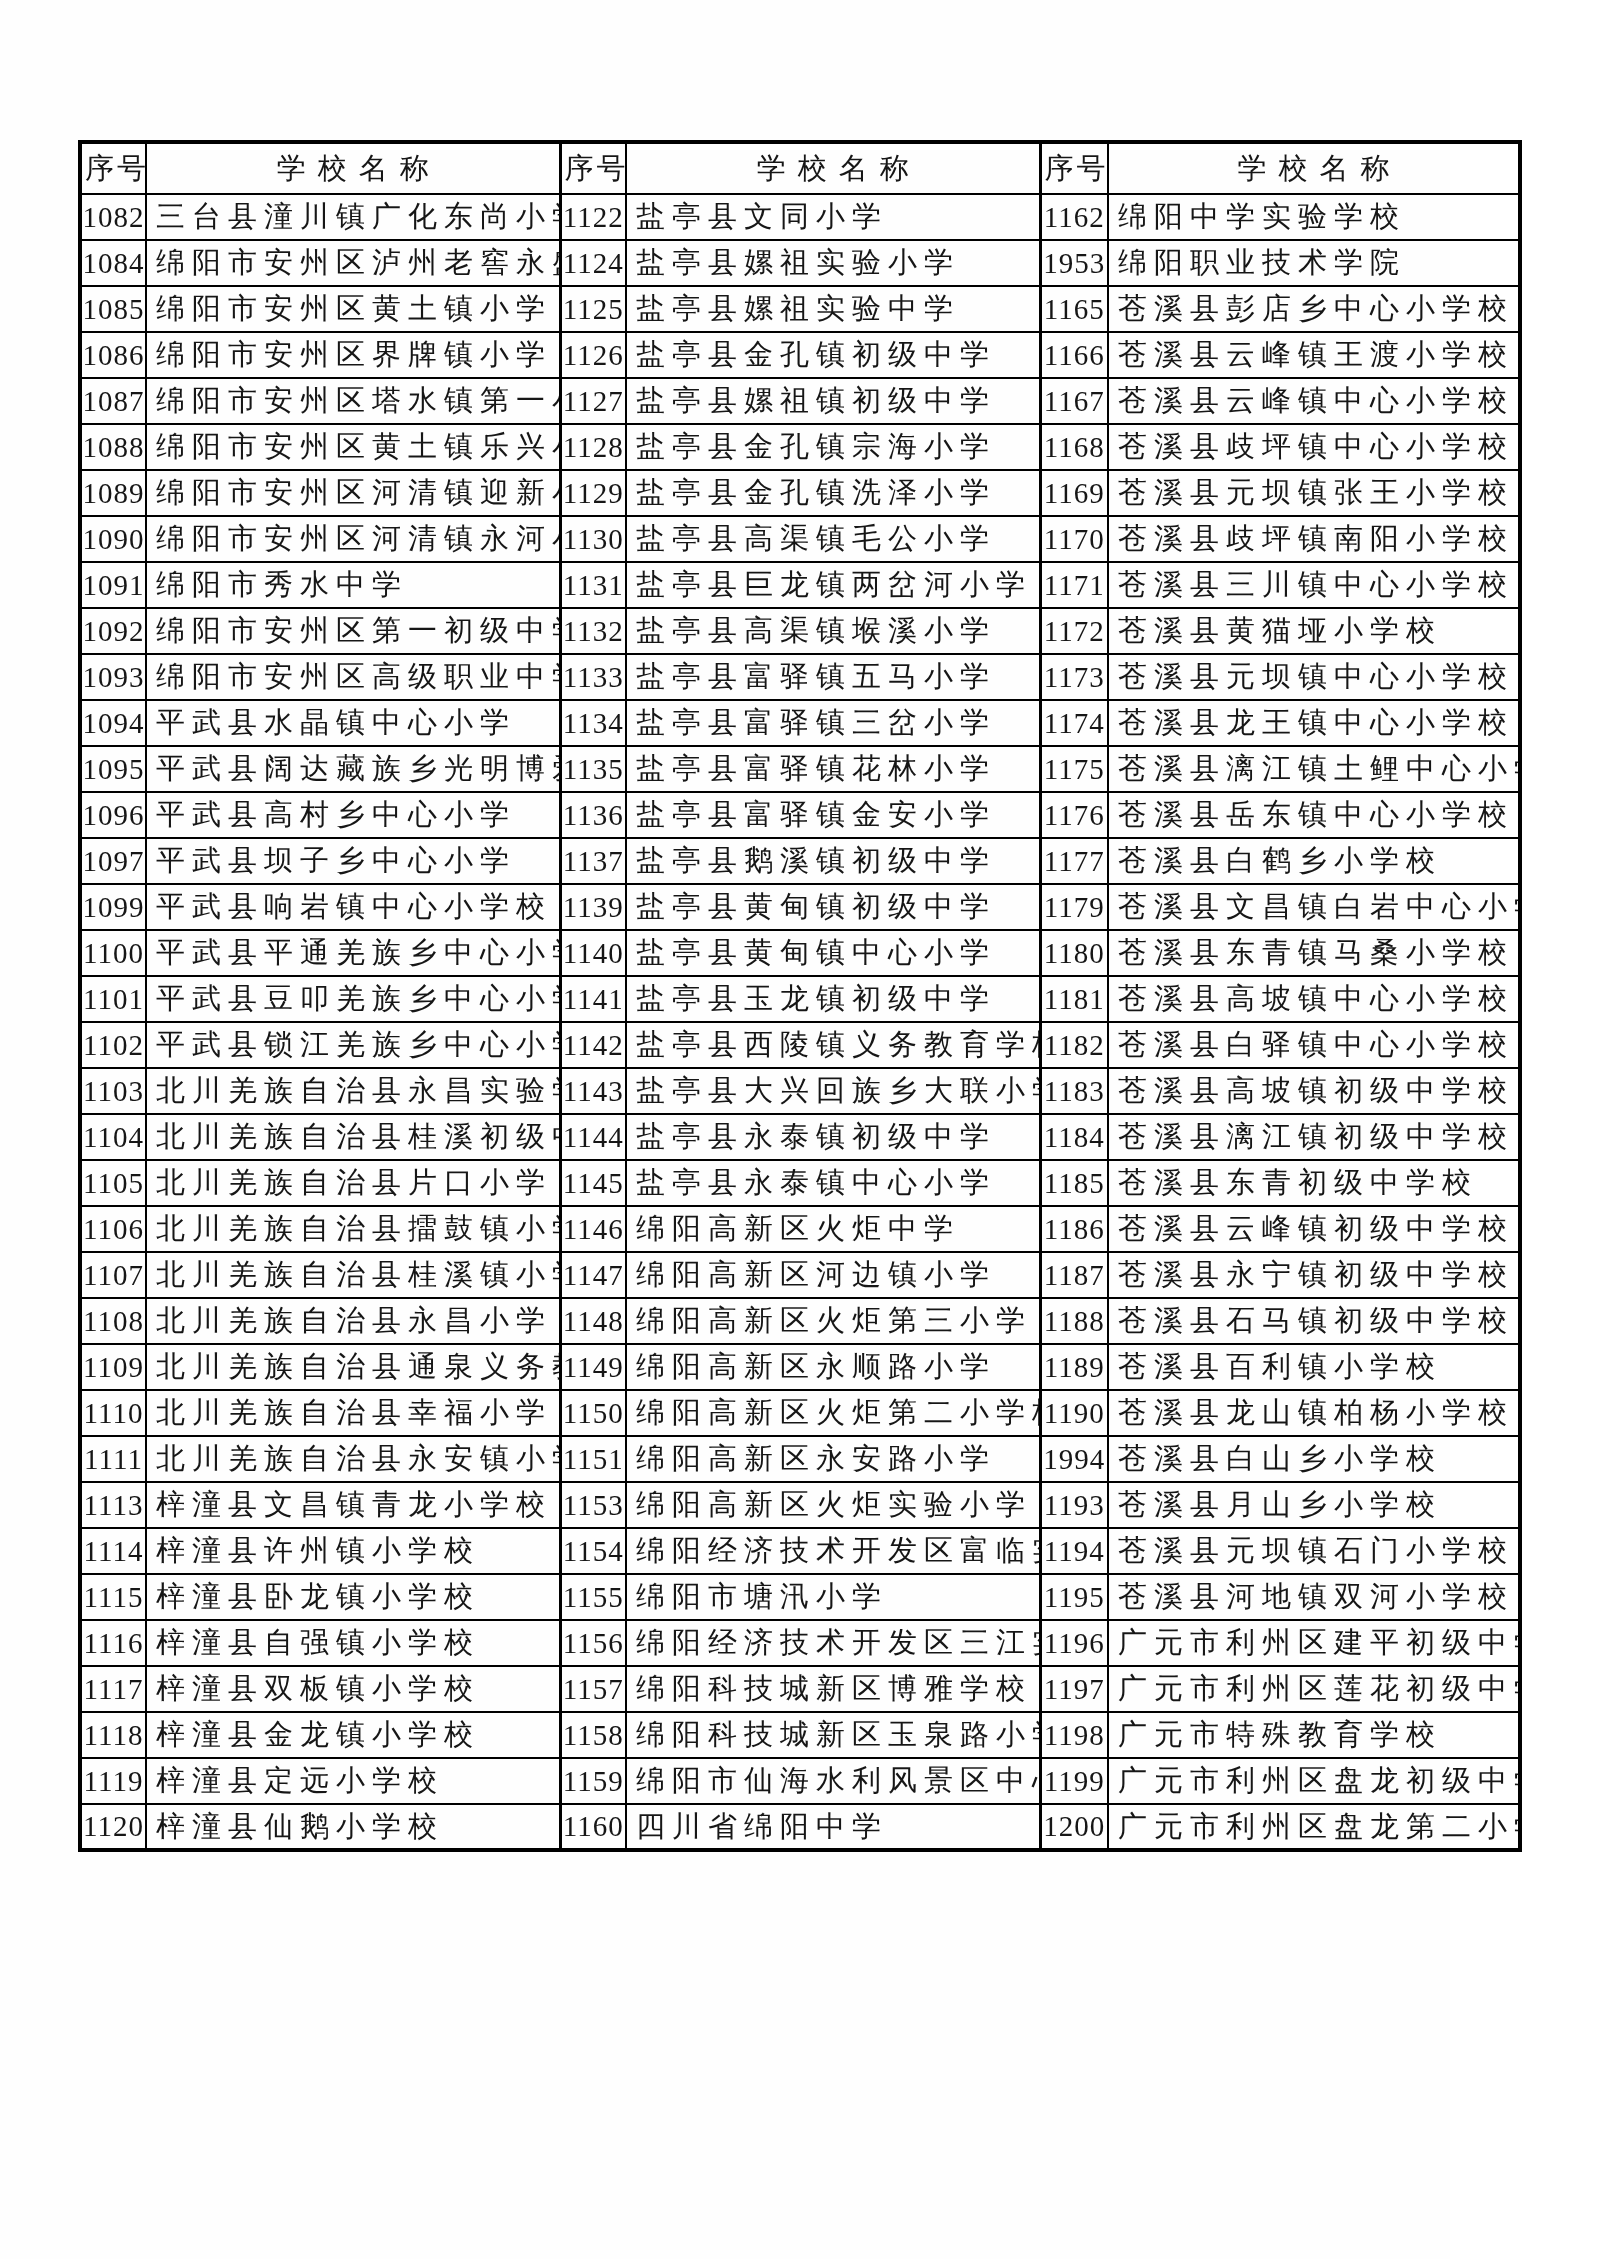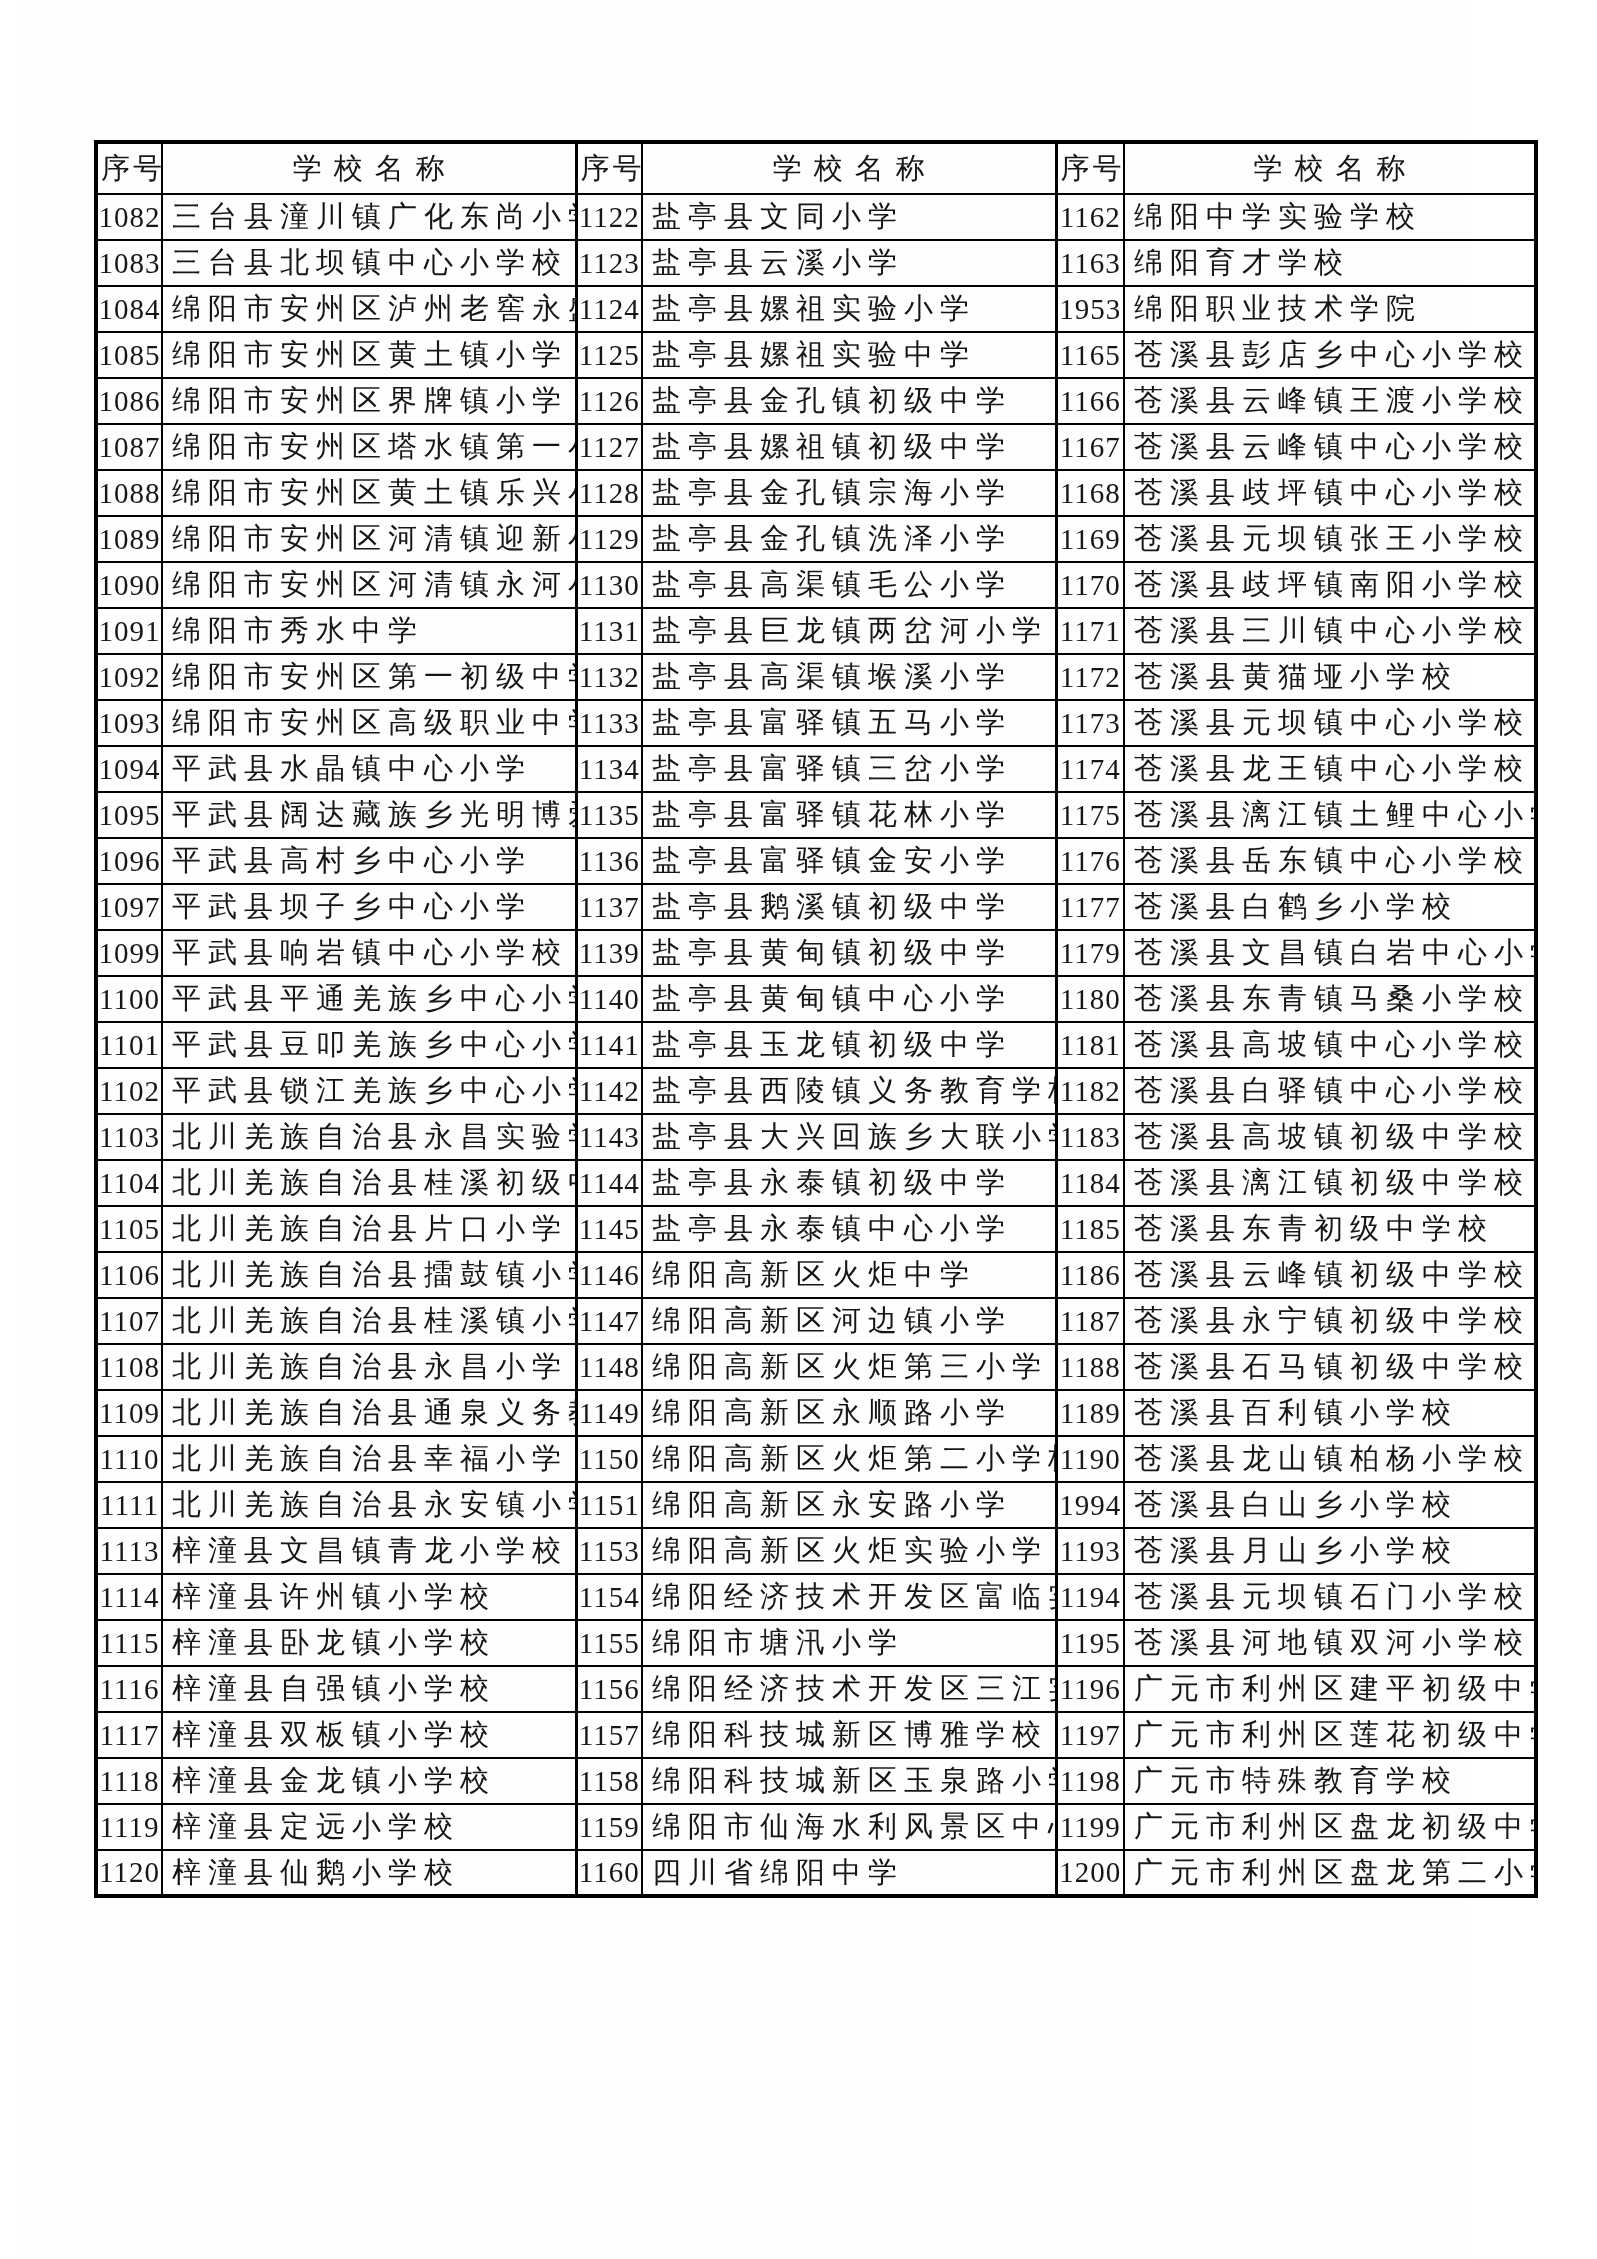--- a/index.html
+++ b/index.html
@@ -3,21 +3,21 @@
 <meta charset="utf-8">
 <style>
   html,body{margin:0;padding:0;}
   body{
     width:1597px;height:2259px;
     background:#ffffff;
     font-family:"Liberation Serif","DejaVu Serif",serif;
     color:#161616;
     position:relative;
   }
-  .sheet{position:absolute;left:16px;top:0;width:1450px;height:2259px;background:#fefefe;}
+  .sheet{position:absolute;left:0;top:0;width:1450px;height:2259px;background:#fefefe;}
   table.school-table{
     position:absolute;
     left:78px;top:140px;
     width:1440px;
     border-collapse:collapse;
     table-layout:fixed;
     border:4px solid #000;
   }
   col.col-serial{width:66px;}
   col.col-name{width:414px;}
@@ -82,28 +82,20 @@
     <tbody>
         <tr>
           <td class="serial-cell">1082</td>
           <td class="name-cell">三台县潼川镇广化东尚小学校</td>
           <td class="serial-cell">1122</td>
           <td class="name-cell">盐亭县文同小学</td>
           <td class="serial-cell">1162</td>
           <td class="name-cell">绵阳中学实验学校</td>
         </tr>
         <tr>
-          <td class="serial-cell">1083</td>
-          <td class="name-cell">三台县北坝镇中心小学校</td>
-          <td class="serial-cell">1123</td>
-          <td class="name-cell">盐亭县云溪小学</td>
-          <td class="serial-cell">1163</td>
-          <td class="name-cell">绵阳育才学校</td>
-        </tr>
-        <tr>
           <td class="serial-cell">1084</td>
           <td class="name-cell">绵阳市安州区泸州老窖永盛小学</td>
           <td class="serial-cell">1124</td>
           <td class="name-cell">盐亭县嫘祖实验小学</td>
           <td class="serial-cell">1953</td>
           <td class="name-cell">绵阳职业技术学院</td>
         </tr>
         <tr>
           <td class="serial-cell">1085</td>
           <td class="name-cell">绵阳市安州区黄土镇小学</td>

